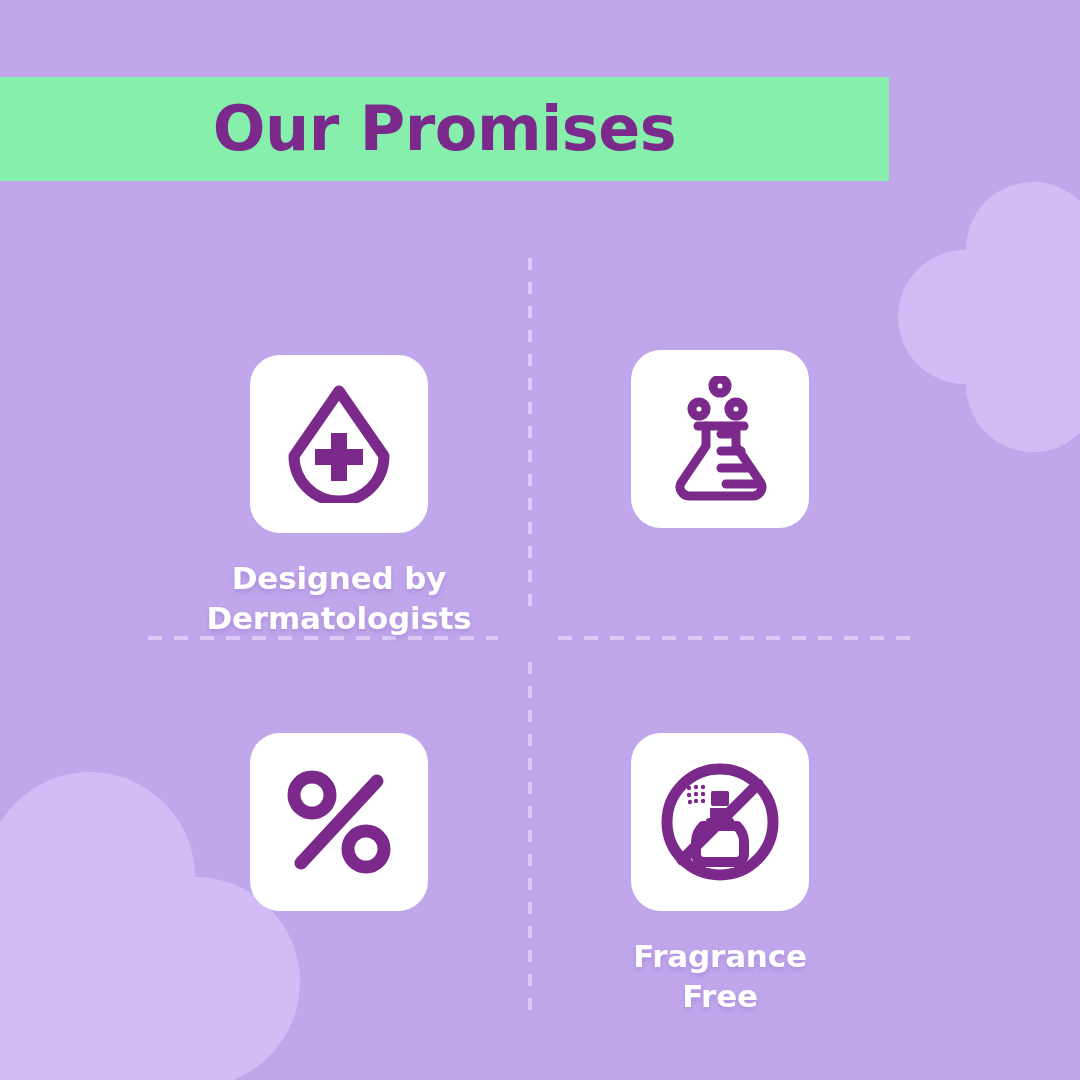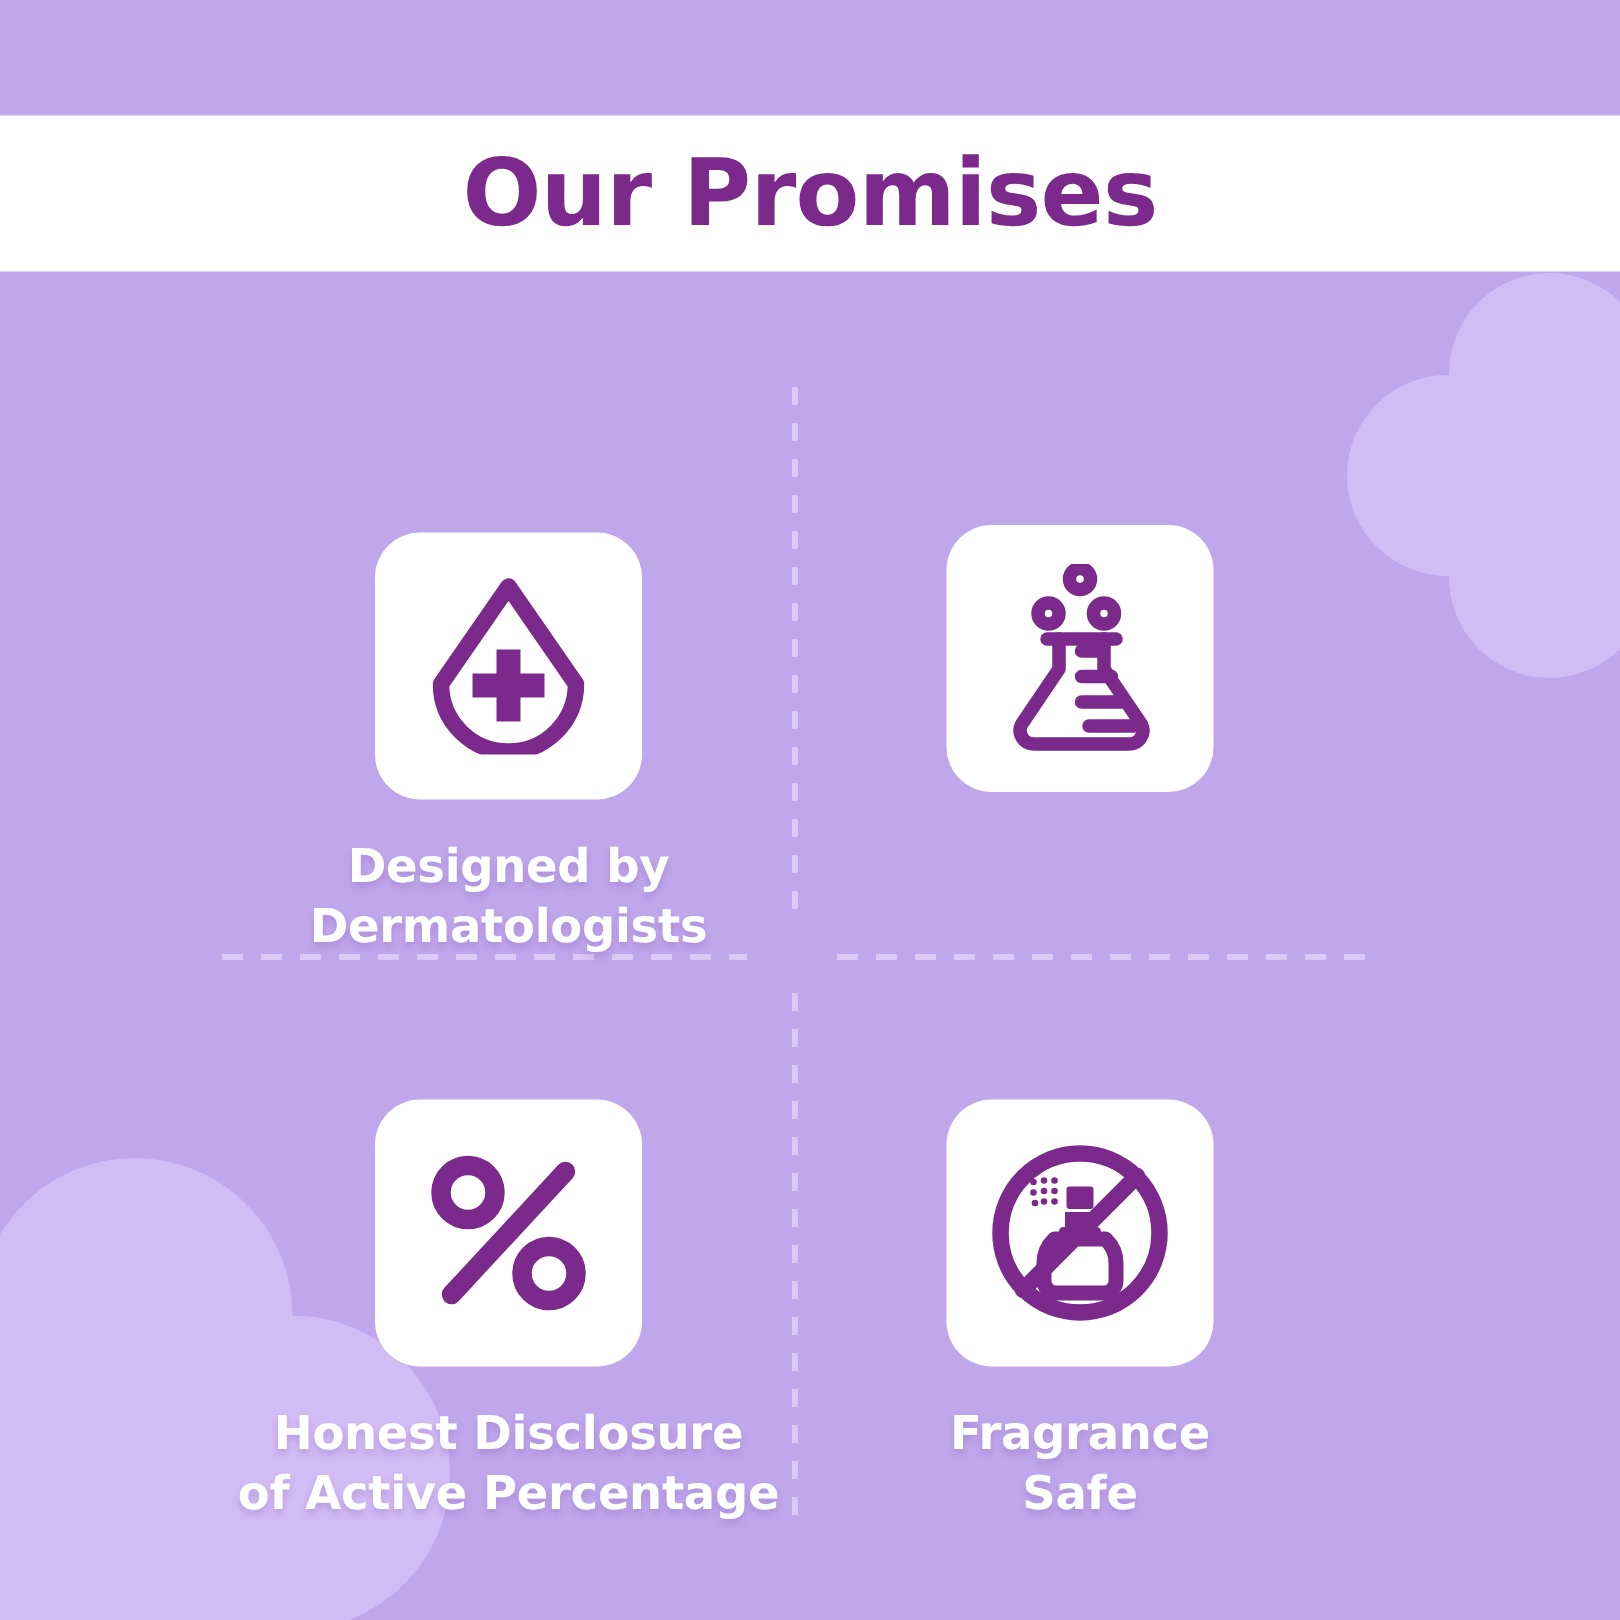--- a/index.html
+++ b/index.html
@@ -80,23 +80,23 @@
     width: 210px;
     height: 420px;
     border-radius: 105px;
   }
 
   
   .header-band {
     position: absolute;
     left: 0;
     top: 77px;
-    width: 1080px;
+    width: 889px;
     height: 104px;
-    background: #ffffff;
+    background: #86efac;
     display: flex;
     align-items: center;
     justify-content: center;
     z-index: 5;
   }
   .header-title {
     font-family: "DejaVu Sans", sans-serif;
     font-weight: 700;
     font-size: 62px;
     letter-spacing: -0.5px;
@@ -259,22 +259,20 @@
     <div class="cell cell-2">
       <div class="icon-card">
         <span>
           <svg width="108" height="108" viewBox="0 0 108 108" fill="none">
             <circle cx="27" cy="27" r="18" stroke="#7b2a8c" stroke-width="13" fill="none"></circle>
             <circle cx="81" cy="81" r="18" stroke="#7b2a8c" stroke-width="13" fill="none"></circle>
             <path d="M92 13 L16 95" stroke="#7b2a8c" stroke-width="13" stroke-linecap="round"></path>
           </svg>
         </span>
       </div>
-      <div class="promise-label">Honest Disclosure
-of Active Percentage</div>
     </div>
 
     <div class="cell cell-3">
       <div class="icon-card">
         <span>
           <svg width="124" height="124" viewBox="0 0 124 124" fill="none">
             <circle cx="62" cy="62" r="53" stroke="#7b2a8c" stroke-width="11" fill="none"></circle>
             <path d="M24 100 L100 24" stroke="#7b2a8c" stroke-width="11" stroke-linecap="round"></path>
 
             <path d="M45 66 A22 22 0 0 0 38 82 V94 A8 8 0 0 0 46 102 H78 A8 8 0 0 0 86 94 V82 A22 22 0 0 0 79 66 Z" stroke="#7b2a8c" stroke-width="10" stroke-linejoin="round" fill="none"></path>
@@ -292,17 +290,17 @@
               <circle cx="38" cy="27" r="2.2"></circle>
               <circle cx="31" cy="28" r="2.2"></circle>
               <circle cx="45" cy="41" r="2.2"></circle>
               <circle cx="38" cy="41" r="2.2"></circle>
               <circle cx="32" cy="42" r="2.2"></circle>
             </g>
           </svg>
         </span>
       </div>
       <div class="promise-label">Fragrance
-Safe</div>
+Free</div>
     </div>
 
   </div>
 </div>
 
 </body></html>

